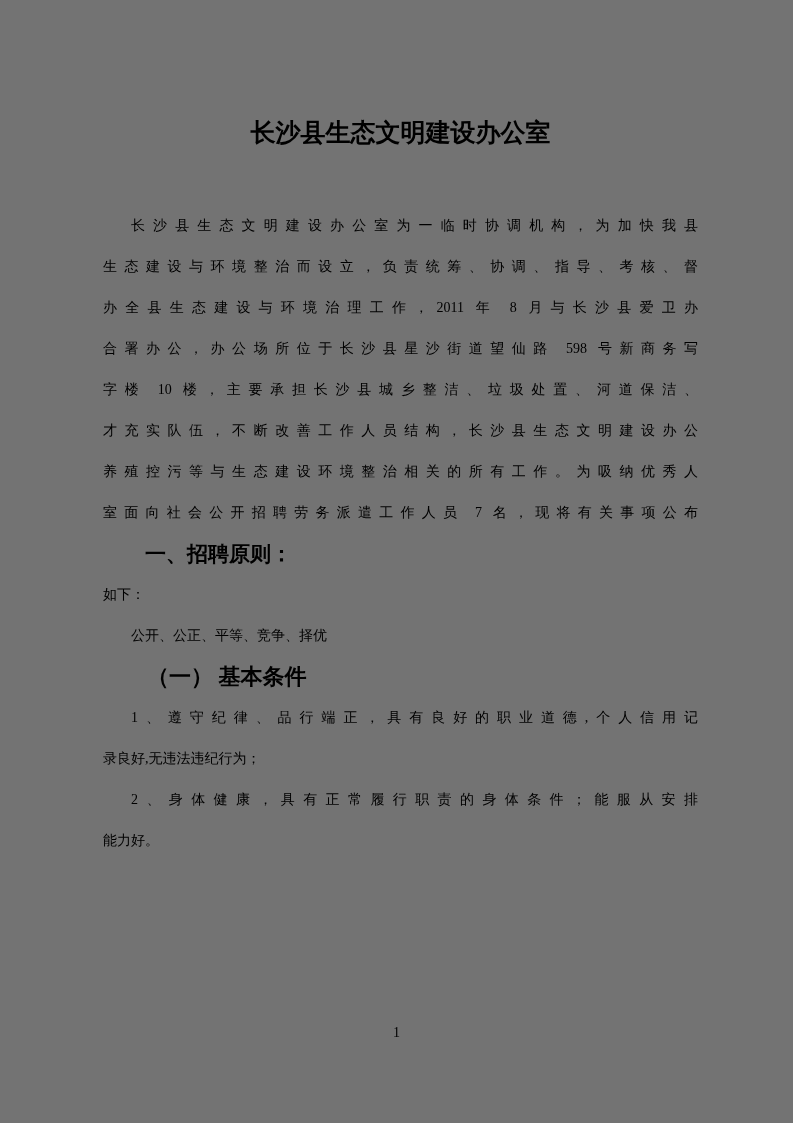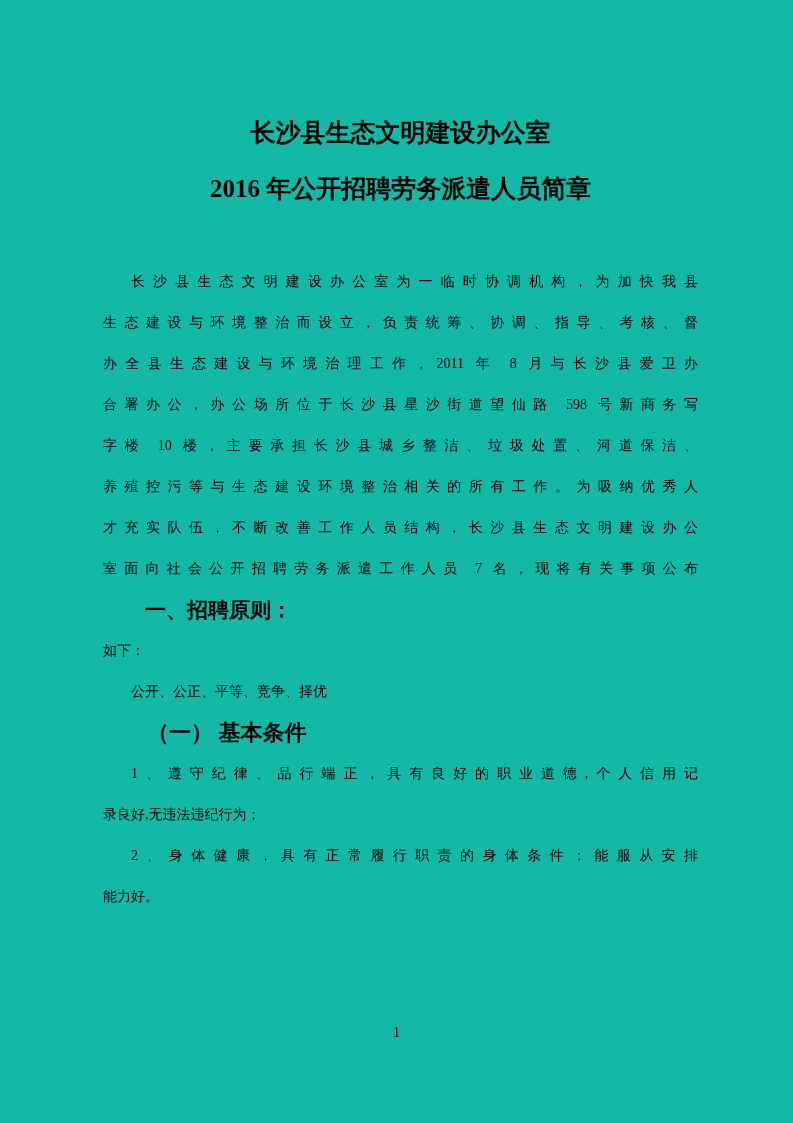--- a/index.html
+++ b/index.html
@@ -1,21 +1,21 @@
 <!DOCTYPE html>
 <html><head>
 <meta charset="utf-8">
 <style>
   html, body { margin: 0; padding: 0; background: #ffffff; }
   .page {
     position: relative;
     width: 793px;
     height: 1123px;
     margin: 0 auto;
-    background: #14b8a6;
+    background: #737373;
     color: #000000;
     font-family: "Liberation Serif", "DejaVu Serif", serif;
     box-sizing: border-box;
     padding: 116px 95px 0 103px;
     overflow: hidden;
   }
   .doc-title {
     text-align: center;
     font-weight: bold;
     font-size: 25px;
@@ -59,30 +59,29 @@
     text-align: center;
     font-size: 14px;
     line-height: 16px;
   }
 </style>
 </head>
 <body>
 
 <div class="page">
   <div class="doc-title">长沙县生态文明建设办公室</div>
-  <div class="doc-subtitle">2016 年公开招聘劳务派遣人员简章</div>
 
   <div class="doc-body">
       <div class="line indent just">长沙县生态文明建设办公室为一临时协调机构，为加快我县</div>
       <div class="line just">生态建设与环境整治而设立，负责统筹、协调、指导、考核、督</div>
       <div class="line just">办全县生态建设与环境治理工作，2011 年 8 月与长沙县爱卫办</div>
       <div class="line just">合署办公，办公场所位于长沙县星沙街道望仙路 598 号新商务写</div>
       <div class="line just">字楼 10 楼，主要承担长沙县城乡整洁、垃圾处置、河道保洁、</div>
+      <div class="line just">才充实队伍，不断改善工作人员结构，长沙县生态文明建设办公</div>
       <div class="line just">养殖控污等与生态建设环境整治相关的所有工作。为吸纳优秀人</div>
-      <div class="line just">才充实队伍，不断改善工作人员结构，长沙县生态文明建设办公</div>
       <div class="line just">室面向社会公开招聘劳务派遣工作人员 7 名，现将有关事项公布</div>
       <div class="line h indent">一、招聘原则：</div>
       <div class="line">如下：</div>
       <div class="line indent">公开、公正、平等、竞争、择优</div>
       <div class="line hk indent">（一） 基本条件</div>
       <div class="line indent just">1、遵守纪律、品行端正，具有良好的职业道德,个人信用记</div>
       <div class="line">录良好,无违法违纪行为；</div>
       <div class="line indent just">2、身体健康，具有正常履行职责的身体条件；能服从安排</div>
       <div class="line">能力好。</div>
     </div>

